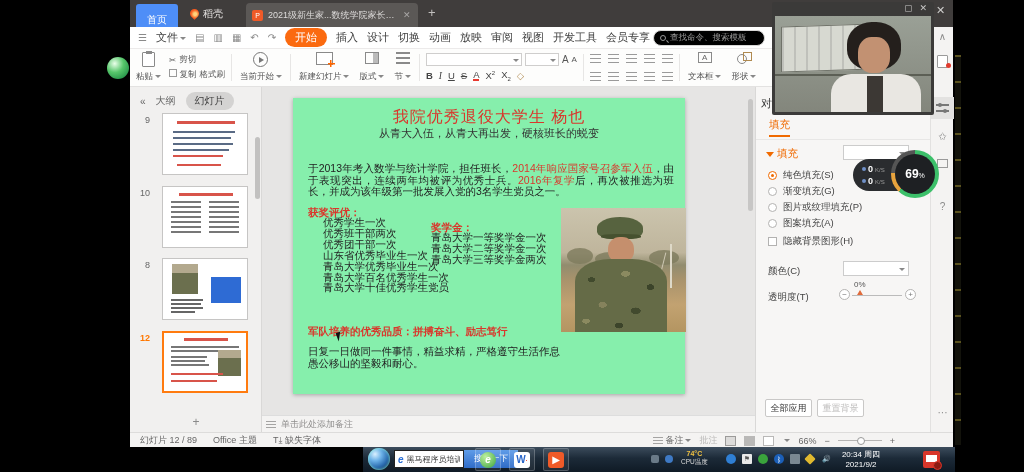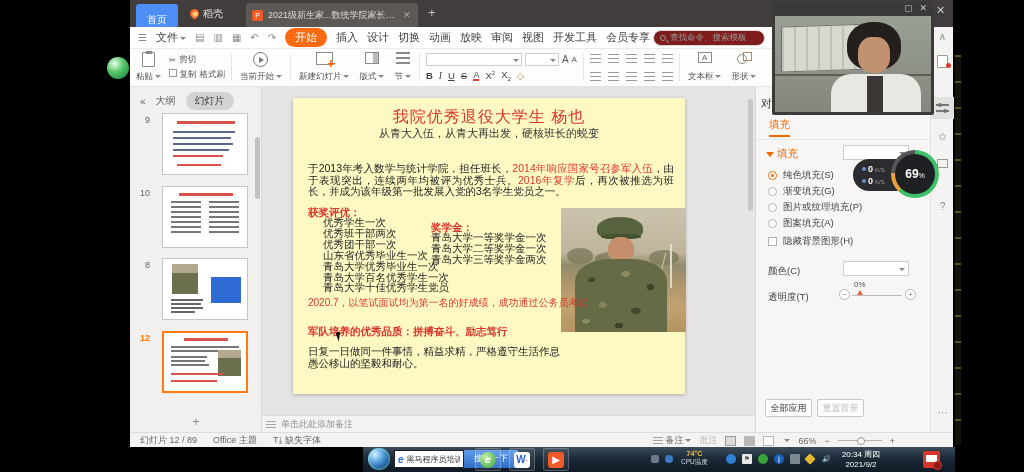--- a/index.html
+++ b/index.html
@@ -25,21 +25,21 @@
   .tab-plus{position:absolute;left:298px;top:5px;color:#c2c0bf;font-size:13px;}
 
   
   .menubar{position:absolute;left:0;top:27px;width:823px;height:22px;background:#fff;border-bottom:1px solid #eceaea;
            display:flex;align-items:center;padding-left:8px;gap:9px;font-size:11px;color:#3f3f3f;}
   .mglyph{color:#8a8a8a;font-size:10px;}
   .pill-start{background:#fb6a10;color:#fff;border-radius:10px;padding:2px 10px;font-size:11px;}
   .caret{display:inline-block;width:0;height:0;border-left:3px solid transparent;border-right:3px solid transparent;
          border-top:3px solid #888;vertical-align:middle;margin-left:2px;}
   .cmdsearch{position:absolute;left:523px;top:3px;width:112px;height:16px;border:1px solid #d8d7d6;border-radius:8px;
-             display:flex;align-items:center;gap:4px;padding:0 6px;color:#9a9998;font-size:8.5px;background:#7f1d1d;}
+             display:flex;align-items:center;gap:4px;padding:0 6px;color:#9a9998;font-size:8.5px;background:#000000;}
   .mag{width:6px;height:6px;border:1px solid #999;border-radius:50%;position:relative;flex:none;}
   .mag::after{content:"";position:absolute;left:5px;top:5px;width:3px;height:1px;background:#999;transform:rotate(45deg);}
 
   
   .toolbar{position:absolute;left:0;top:49px;width:823px;height:38px;background:#fdfdfc;border-bottom:1px solid #e3e2e1;
            display:flex;align-items:stretch;padding:2px 0 2px 4px;gap:6px;}
   .vsep{width:1px;background:#e7e6e5;margin:3px 0;}
   .tcol{display:flex;flex-direction:column;align-items:center;justify-content:space-between;padding:1px 2px;}
   .tlabel{font-size:8.5px;color:#555;white-space:nowrap;}
   .i-clip{width:13px;height:15px;border:1px solid #8a8a8a;border-radius:1px;position:relative;background:#fff;}
@@ -80,21 +80,21 @@
   .thumbnum{position:absolute;width:16px;text-align:right;font-size:9px;color:#666;}
   .thumb{position:absolute;left:32px;width:86px;height:62px;background:#fff;border:1px solid #c6c5c4;overflow:hidden;}
   .thumb.sel{border:2px solid #ff7b0f;}
   .bar{position:absolute;height:2px;background:#5a6b85;}
   .rbar{position:absolute;height:2.5px;background:#d8544a;}
   .lp-scroll{position:absolute;right:1px;top:50px;width:5px;height:62px;background:#c2c1c0;border-radius:3px;}
   .lp-add{position:absolute;left:0;top:328px;width:132px;text-align:center;font-size:12px;color:#8a8a8a;}
 
   
   .earea{position:absolute;left:132px;top:87px;width:623px;height:345px;background:#e6e5e4;}
-  .slide{position:absolute;left:31px;top:11px;width:392px;height:296px;background:#fef9c3;box-shadow:0 1px 4px rgba(0,0,0,.28);}
+  .slide{position:absolute;left:31px;top:11px;width:392px;height:296px;background:#86efac;box-shadow:0 1px 4px rgba(0,0,0,.28);}
   .e-scroll{position:absolute;left:486px;top:12px;width:5px;height:112px;background:#c7c6c5;border-radius:3px;}
   .notesbar{position:absolute;left:0;top:328px;width:623px;height:17px;background:#f4f3f2;border-top:1px solid #ddd;
             display:flex;align-items:center;gap:5px;padding-left:4px;font-size:9px;color:#8f8e8d;}
   .nicon{width:10px;height:7px;background:repeating-linear-gradient(#a5a4a3 0 1px,transparent 1px 3px);}
 
   
   .s-title{position:absolute;left:0;top:9px;width:100%;text-align:center;color:#d9372c;font-size:16px;letter-spacing:1px;}
   .s-sub{position:absolute;left:0;top:28px;width:100%;text-align:center;color:#333;font-size:11px;}
   .s-para{position:absolute;left:15px;top:65px;width:366px;font-size:10.5px;line-height:11.6px;color:#222;text-align:justify;}
   .red{color:#d9372c;}
@@ -447,21 +447,20 @@
           <div class="ph-tree" style="left:34px;top:44px;width:30px;height:14px;"></div>
           <div class="ph-tree" style="left:88px;top:42px;width:30px;height:15px;"></div>
           <div class="ph-tower"></div>
           <div class="ph-tower2"></div>
           <div class="cap"></div>
           <div class="capbrim"></div>
           <div class="face"></div>
           <div class="body"></div>
         </div>
 
-        <div class="s-exam">2020.7，以笔试面试均为第一名的好成绩，成功通过公务员考试</div>
         <div class="s-quality">军队培养的优秀品质：拼搏奋斗、励志笃行</div>
         <div class="s-close">
           <div>日复一日做同一件事情，精益求精，严格遵守生活作息</div>
           <div>愚公移山的坚毅和耐心。</div>
         </div>
         <div class="cursor"></div>
       </div>
       <div class="e-scroll"></div>
       <div class="notesbar">
         <span class="nicon"></span>

